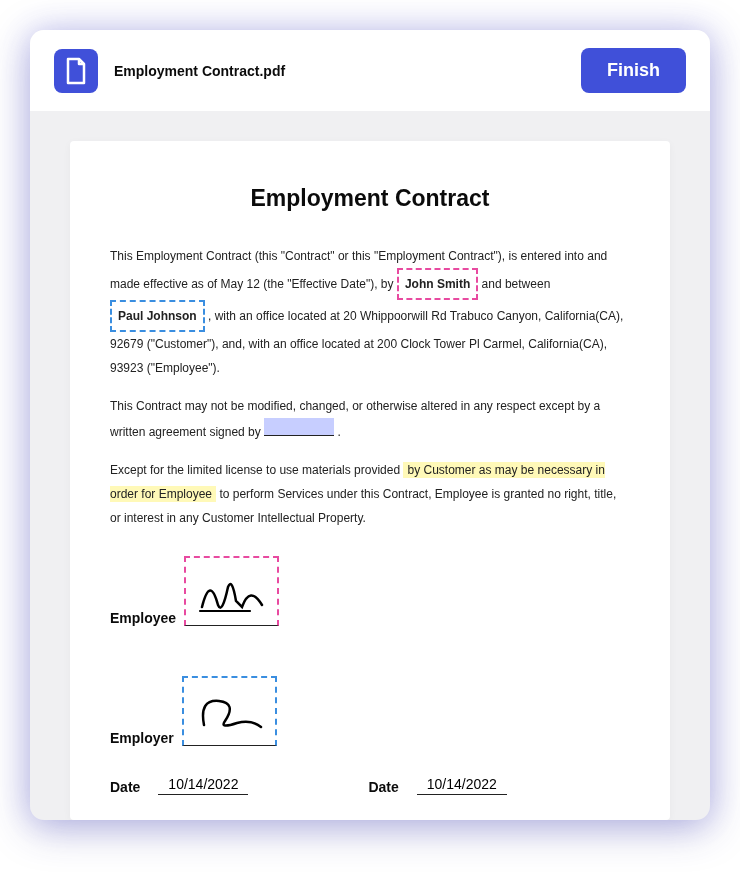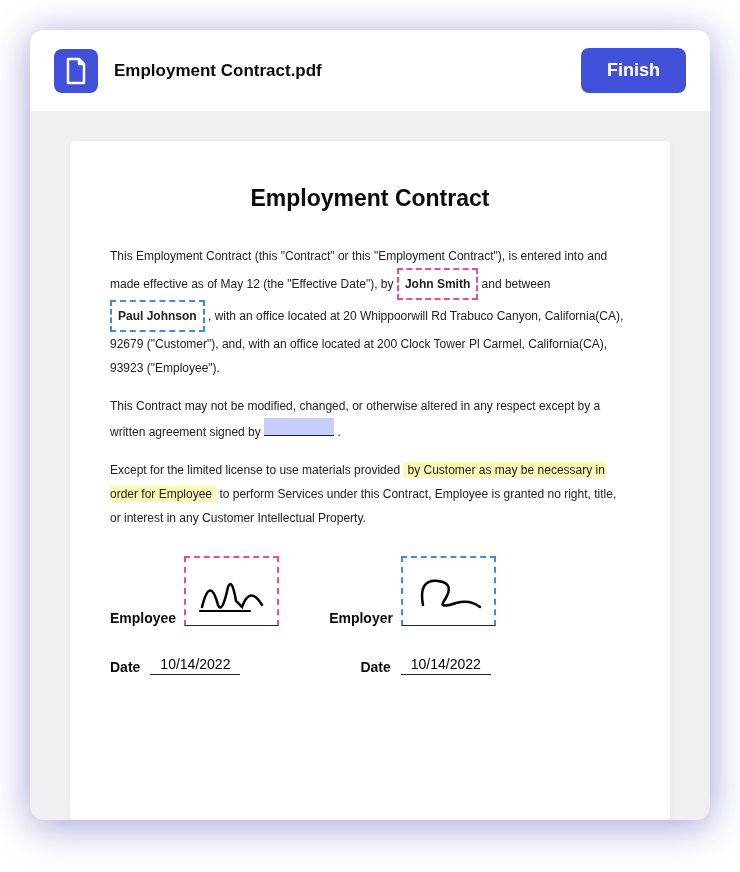--- a/index.html
+++ b/index.html
@@ -35,21 +35,21 @@
       width: 44px;
       height: 44px;
       background: #4050d9;
       border-radius: 8px;
       display: flex;
       align-items: center;
       justify-content: center;
     }
     .filename {
       flex: 1;
-      font-size: 17px;
+      font-size: 14px;
       font-weight: 700;
       color: #0b0b0b;
     }
     .finish-btn {
       background: #4050d9;
       color: #ffffff;
       border: none;
       border-radius: 8px;
       padding: 12px 26px;
       font-size: 18px;
@@ -104,20 +104,21 @@
       border-bottom: 1px solid #222;
       width: 70px;
       height: 18px;
       vertical-align: baseline;
     }
     .sig-row {
       display: flex;
       gap: 50px;
       margin-top: 26px;
       margin-bottom: 30px;
+      flex-direction: column;
     }
     .sig-block {
       display: flex;
       align-items: flex-end;
       gap: 8px;
     }
     .sig-label {
       font-size: 14px;
       font-weight: 700;
       color: #0b0b0b;
@@ -142,21 +143,21 @@
       border-right: 2px dashed #3a8ee0;
       border-bottom: 1.5px solid #222;
     }
     .date-row {
       display: flex;
       gap: 120px;
     }
     .date-block {
       display: flex;
       align-items: flex-end;
-      gap: 10px;
+      gap: 18px;
     }
     .date-label {
       font-size: 14px;
       font-weight: 700;
       color: #0b0b0b;
     }
     .date-value {
       font-size: 14px;
       border-bottom: 1.5px solid #222;
       padding: 0 10px 2px 10px;

